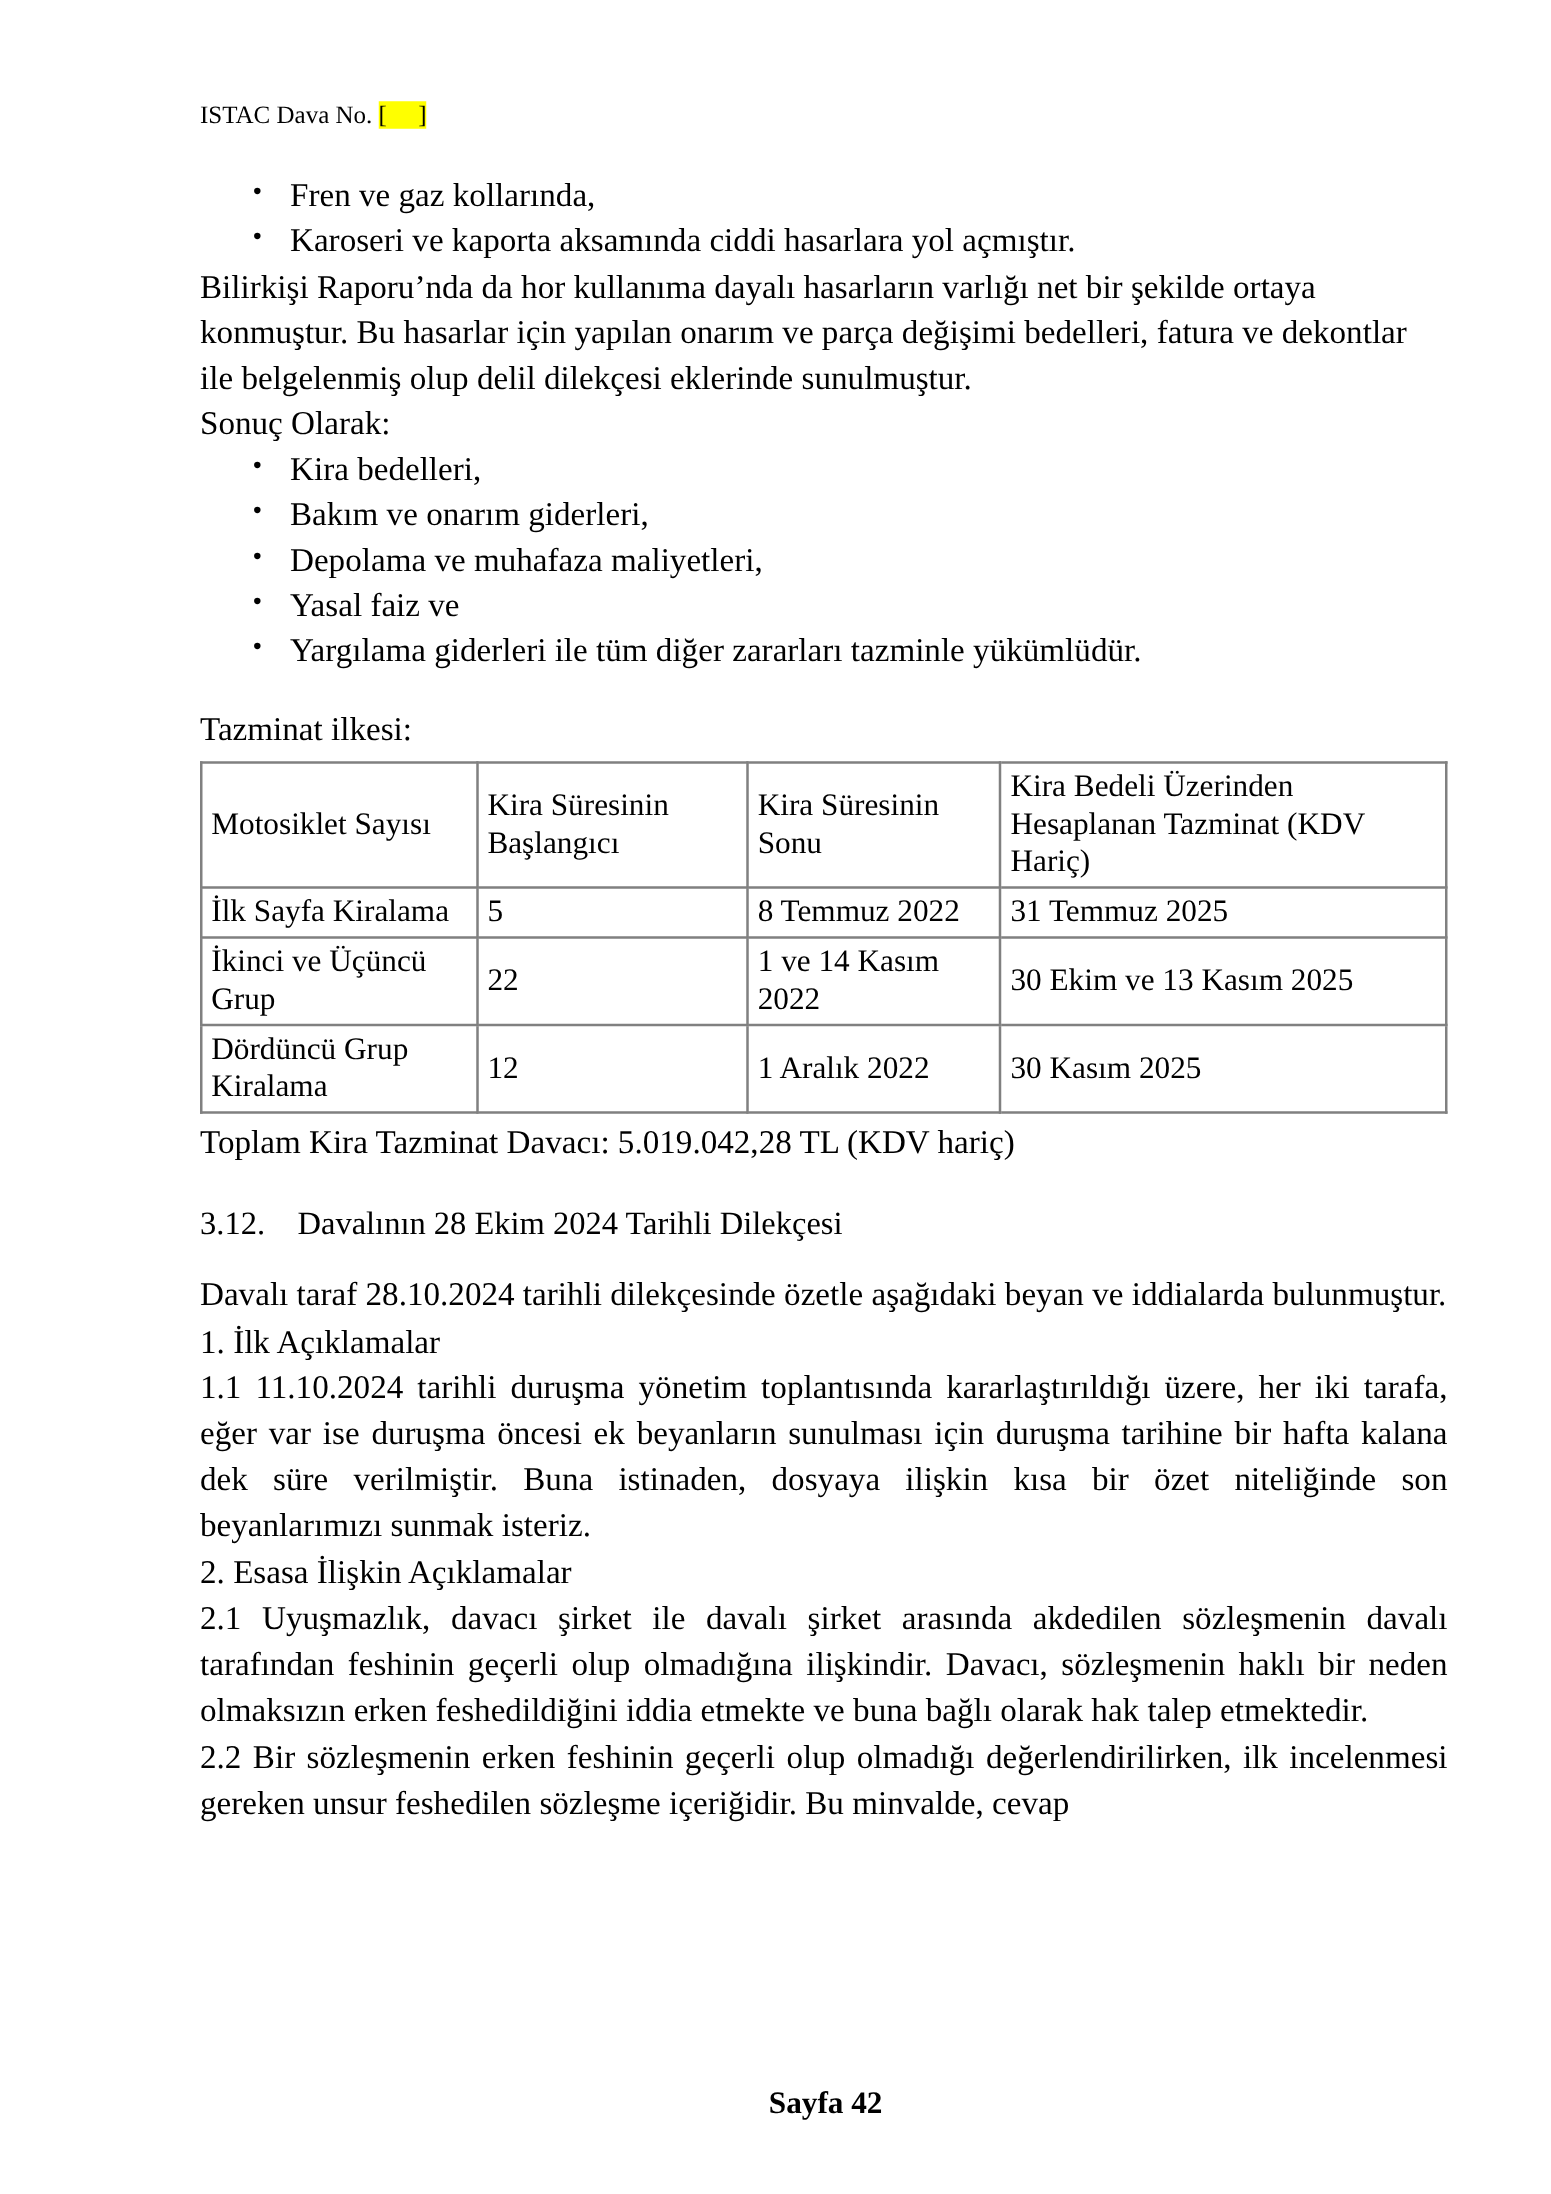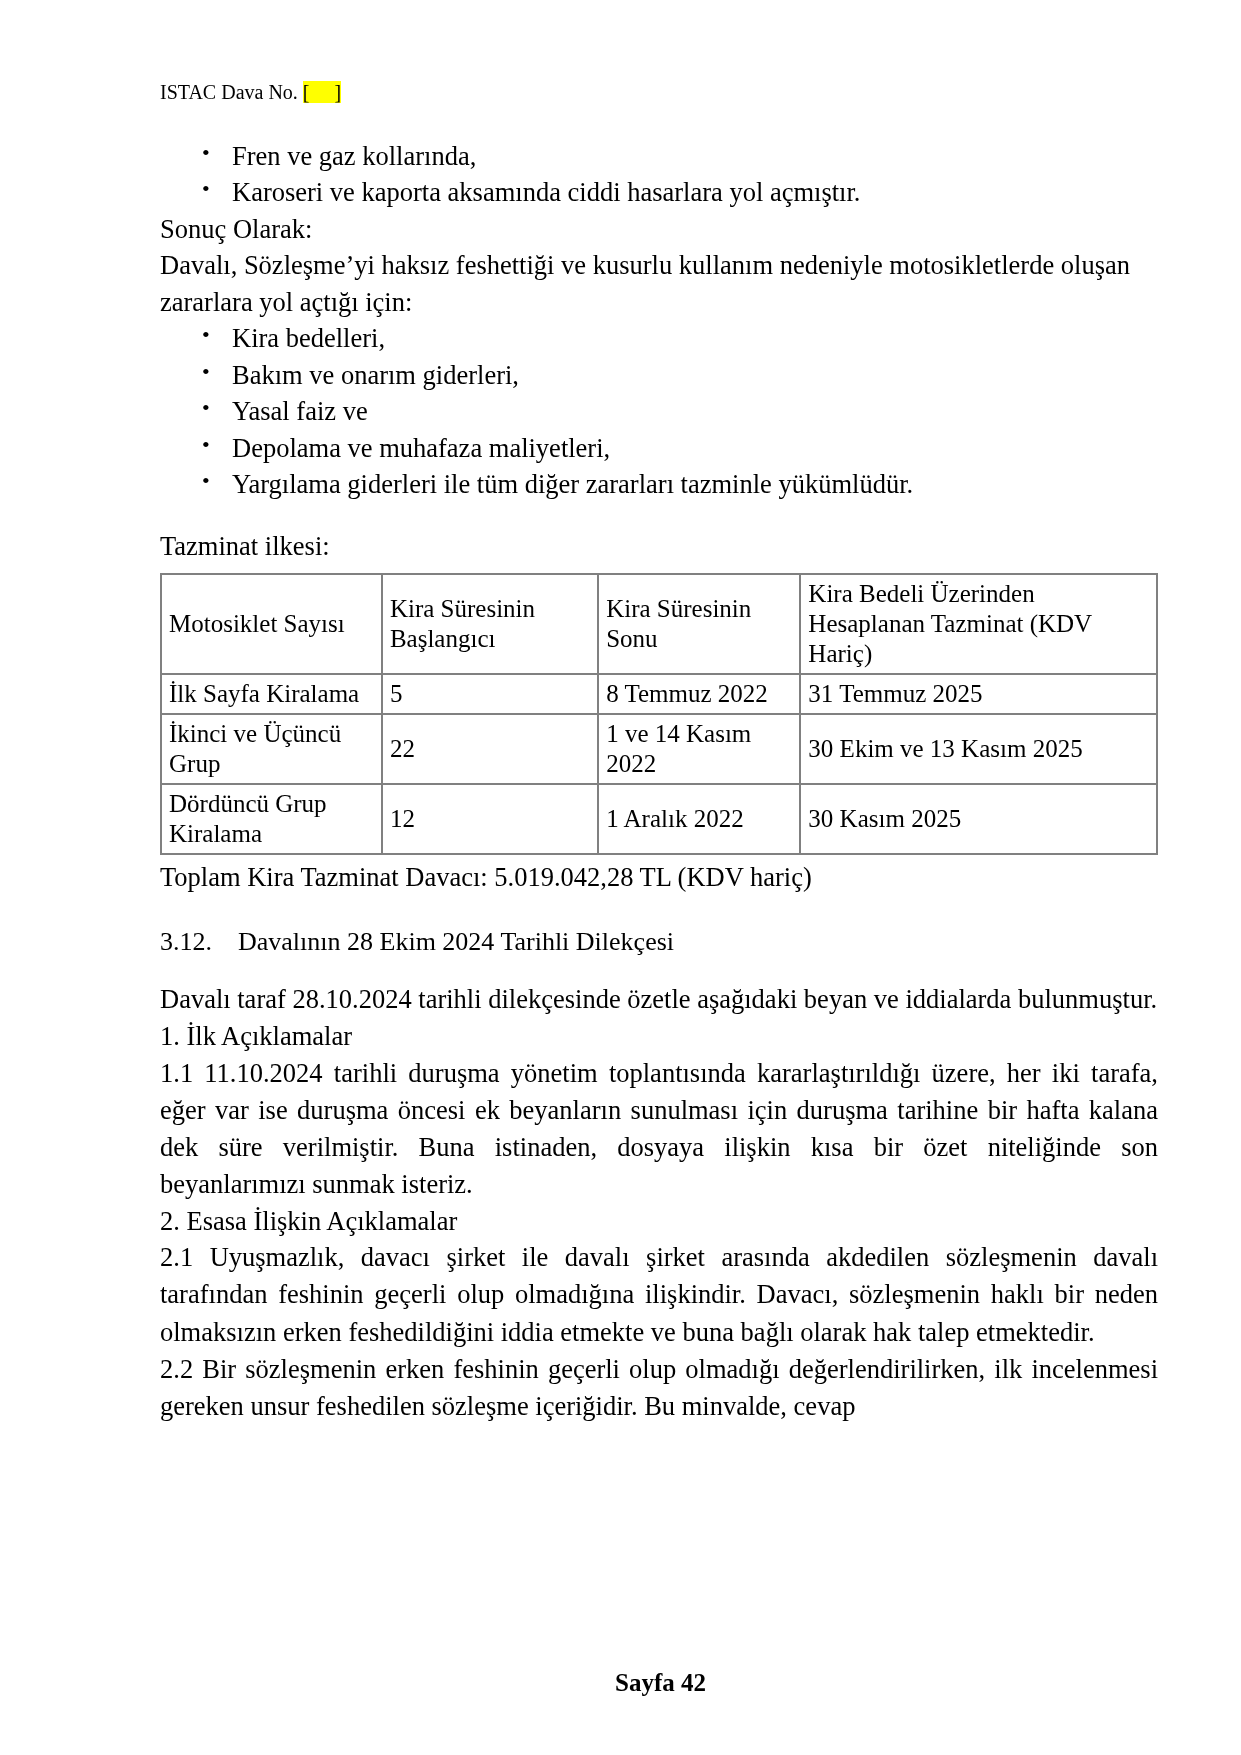--- a/index.html
+++ b/index.html
@@ -122,28 +122,28 @@
     <span class="hl"><span>[</span><span></span>&nbsp;&nbsp;&nbsp;&nbsp;&nbsp;<span>]</span></span>
   </div>
 
   <div class="body-block">
 
     <ul class="bullets">
       <li><span>Fren ve gaz kollarında,</span></li>
       <li><span>Karoseri ve kaporta aksamında ciddi hasarlara yol açmıştır.</span></li>
     </ul>
 
+    <p class="flow">Bilirkişi Raporu’nda da hor kullanıma dayalı hasarların varlığı net bir şekilde ortaya konmuştur. Bu hasarlar için yapılan onarım ve parça değişimi bedelleri, fatura ve dekontlar ile belgelenmiş olup delil dilekçesi eklerinde sunulmuştur.</p>
     <p class="flow">Sonuç Olarak:</p>
-    <p class="flow">Davalı, Sözleşme’yi haksız feshettiği ve kusurlu kullanım nedeniyle motosikletlerde oluşan zararlara yol açtığı için:</p>
 
     <ul class="bullets">
       <li><span>Kira bedelleri,</span></li>
       <li><span>Bakım ve onarım giderleri,</span></li>
+      <li><span>Depolama ve muhafaza maliyetleri,</span></li>
       <li><span>Yasal faiz ve</span></li>
-      <li><span>Depolama ve muhafaza maliyetleri,</span></li>
       <li><span>Yargılama giderleri ile tüm diğer zararları tazminle yükümlüdür.</span></li>
     </ul>
 
     <div class="spacer-md"></div>
 
     <p class="table-caption">Tazminat ilkesi:</p>
 
     <table class="tazminat">
       <tbody>
         <tr class="head">

